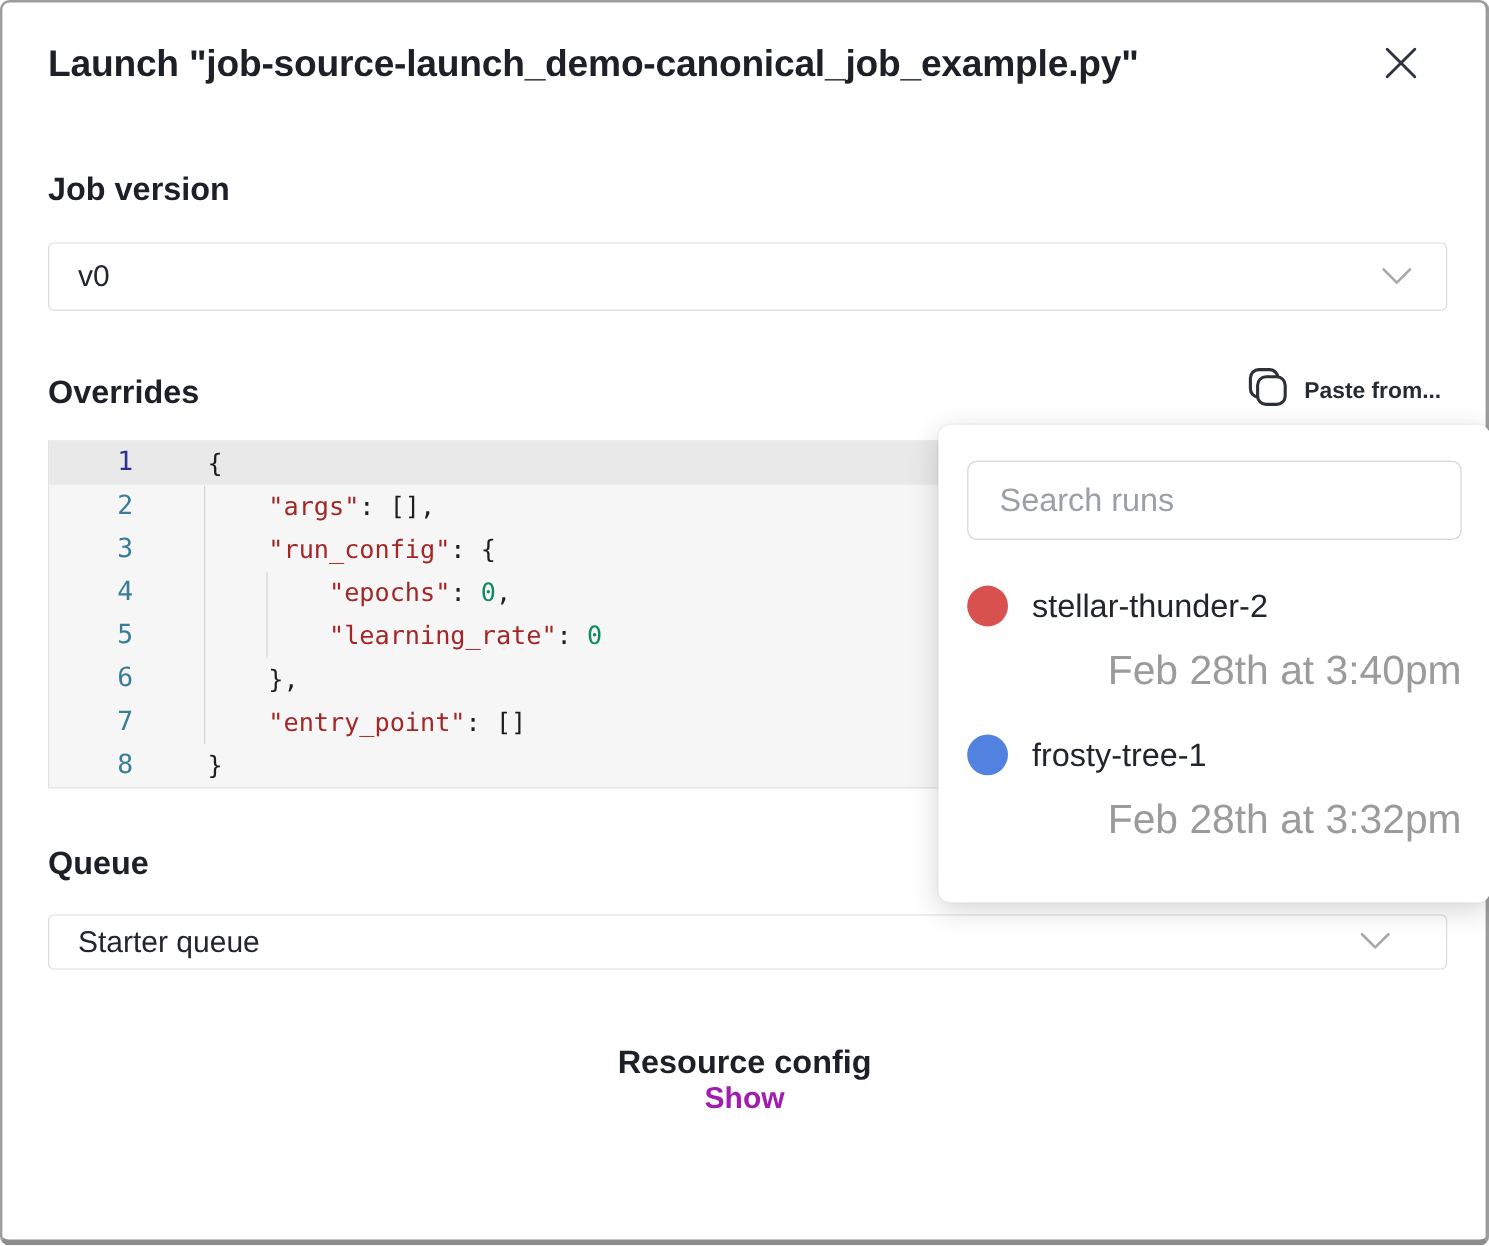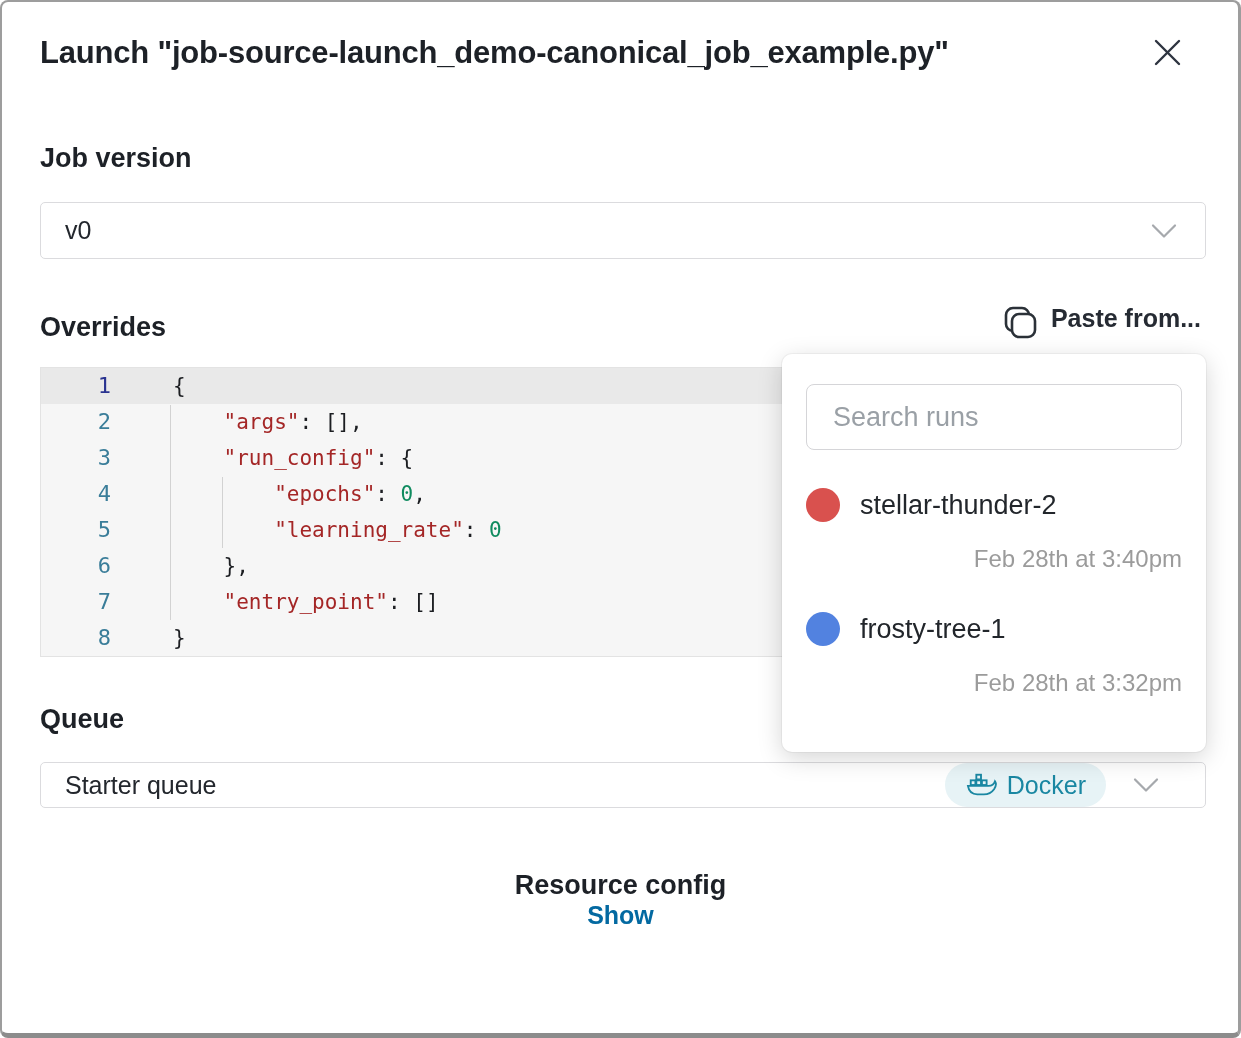--- a/index.html
+++ b/index.html
@@ -18,60 +18,60 @@
 
   
   .select{position:absolute;left:38px;width:1166px;height:57px;box-sizing:border-box;
           border:1px solid #dbdbde;border-radius:5px;background:#fff;
           display:flex;align-items:center;padding:0 24px;font-size:25px;color:#23272d;cursor:pointer;}
   .select .chev{position:absolute;top:50%;transform:translateY(-50%);}
   .chev1{right:28px;} .chev2{right:46px;}
 
   
   .overrides-row{position:absolute;top:303px;left:38px;right:37px;display:flex;justify-content:space-between;align-items:center;height:44px;}
-  .paste-btn{display:flex;align-items:flex-start;gap:12px;background:none;border:none;padding:0;cursor:pointer;
-             font-family:"Liberation Sans",sans-serif;font-size:25px;font-weight:700;color:#262b33;}
+  .paste-btn{display:flex;align-items:center;gap:12px;background:none;border:none;padding:0;cursor:pointer;
+             font-family:"Liberation Sans",sans-serif;font-size:19px;font-weight:700;color:#262b33;}
 
   
   .editor{position:absolute;left:38px;top:365px;width:1166px;height:290px;box-sizing:border-box;
           background:#f6f6f6;border:1px solid #e3e3e3;overflow:hidden;cursor:text;
           font-family:"DejaVu Sans Mono","Liberation Mono",monospace;}
   .cm-line{display:flex;height:36px;line-height:36px;}
   .cm-line.active{background:#e9e9e9;}
   .ln{flex:none;width:70px;text-align:right;font-size:22px;color:#3a7d99;}
   .cm-line.active .ln{color:#2a3390;}
   .code{white-space:pre;padding-left:62px;font-size:21px;}
   .tok-p{color:#1c1e22}.tok-key{color:#a42626}.tok-num{color:#0f8b5f}
   .guide{position:absolute;width:1px;background:#d2d2d2;}
   .g1{left:129px;top:37px;height:215px;}
   .g2{left:181px;top:109px;height:71px;}
 
   
-  .popup{position:absolute;left:780px;top:352px;width:424px;height:398px;box-sizing:border-box;
+  .popup{position:absolute;left:780px;top:352px;width:460px;height:398px;box-sizing:border-box;
          background:#fff;border-radius:10px;padding:30px 24px 0;z-index:5;
          box-shadow:0 6px 24px rgba(0,0,0,.17),0 0 0 1px rgba(0,0,0,.04);}
   .search{width:100%;height:66px;box-sizing:border-box;border:1px solid #d5d5d8;border-radius:8px;
           padding:0 26px;font-family:"Liberation Sans",sans-serif;font-size:27px;color:#3a3f44;outline:none;}
   .search::placeholder{color:#9aa0a6;}
   .run-item{margin-top:38px;cursor:pointer;text-align:right;}
   .run-item + .run-item{}
   .run-top{display:flex;align-items:center;gap:20px;}
   .run-dot{width:34px;height:34px;border-radius:50%;flex:none;}
   .run-name{font-size:27px;color:#22262b;}
-  .run-date{margin-top:22px;margin-left:2px;font-size:24px;color:#9b9b9b;line-height:30px;}
+  .run-date{margin-top:22px;margin-left:2px;font-size:34px;color:#9b9b9b;line-height:30px;}
 
   
   .docker-pill{position:absolute;right:99px;top:50%;transform:translateY(-50%);
                height:44px;display:flex;align-items:center;gap:10px;padding:0 20px;
                background:#e7f3f6;border-radius:22px;color:#1a87a2;font-size:25px;}
 
   
   .resource-row{position:absolute;top:868px;left:38px;right:37px;display:flex;justify-content:space-between;align-items:center;flex-direction:column;}
   .show-btn{background:none;border:none;padding:0;cursor:pointer;
-            font-family:"Liberation Sans",sans-serif;font-size:25px;font-weight:700;color:#0369a1;}
+            font-family:"Liberation Sans",sans-serif;font-size:25px;font-weight:700;color:#a21caf;}
 </style>
 </head>
 <body>
 
 <div class="modal">
 
   <div class="title-row">
     <h1 class="title">Launch "job-source-launch_demo-canonical_job_example.py"</h1>
     <button class="close-btn">
       <span>
@@ -147,34 +147,20 @@
         </div>
       </div>
     <div class="guide g1"></div>
     <div class="guide g2"></div>
   </div>
 
   <div class="field-label" style="top:702px;">Queue</div>
 
   <div class="select" style="top:760px;height:46px;">
     <span>Starter queue</span>
-    <span class="docker-pill">
-      <span style="line-height:0;color:#1a87a2;">
-        <svg width="32" height="28" viewBox="0 0 34 30">
-            <g fill="none" stroke="currentColor" stroke-width="2">
-              <path d="M3 16 h22 c4 0 6 -2 7 -5 c1.5 2 1 5.5 -1 8.5 c-2.5 3.5 -6 5.5 -11 5.5 h-7 c-5 0 -9 -3 -10 -9 z"></path>
-              <rect x="6" y="10" width="5" height="5"></rect>
-              <rect x="12" y="10" width="5" height="5"></rect>
-              <rect x="18" y="10" width="5" height="5"></rect>
-              <rect x="12" y="4" width="5" height="5"></rect>
-            </g>
-          </svg>
-      </span>
-      <span>Docker</span>
-    </span>
     <span class="chev chev2">
       <svg width="26" height="16" viewBox="0 0 26 16">
           <polyline points="2,2 13,13 24,2" fill="none" stroke="#a6a9ad" stroke-width="2.2" stroke-linecap="round" stroke-linejoin="round"></polyline>
         </svg>
     </span>
   </div>
 
   <div class="resource-row">
     <div style="position:static" class="field-label">Resource config</div>
     <button class="show-btn">Show</button>

